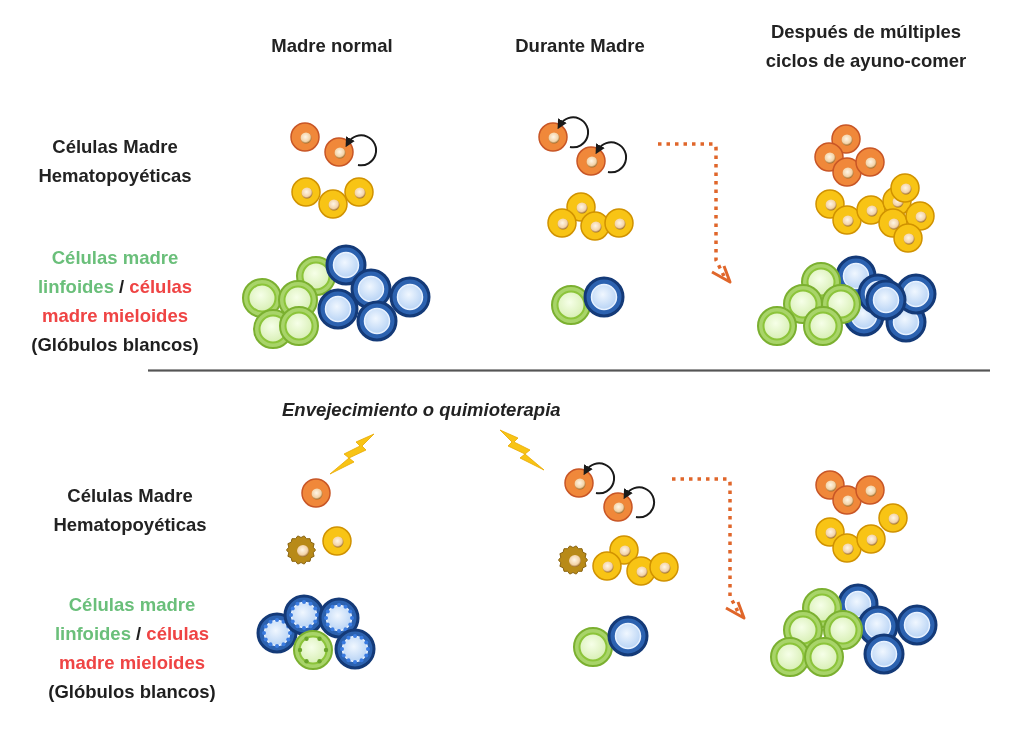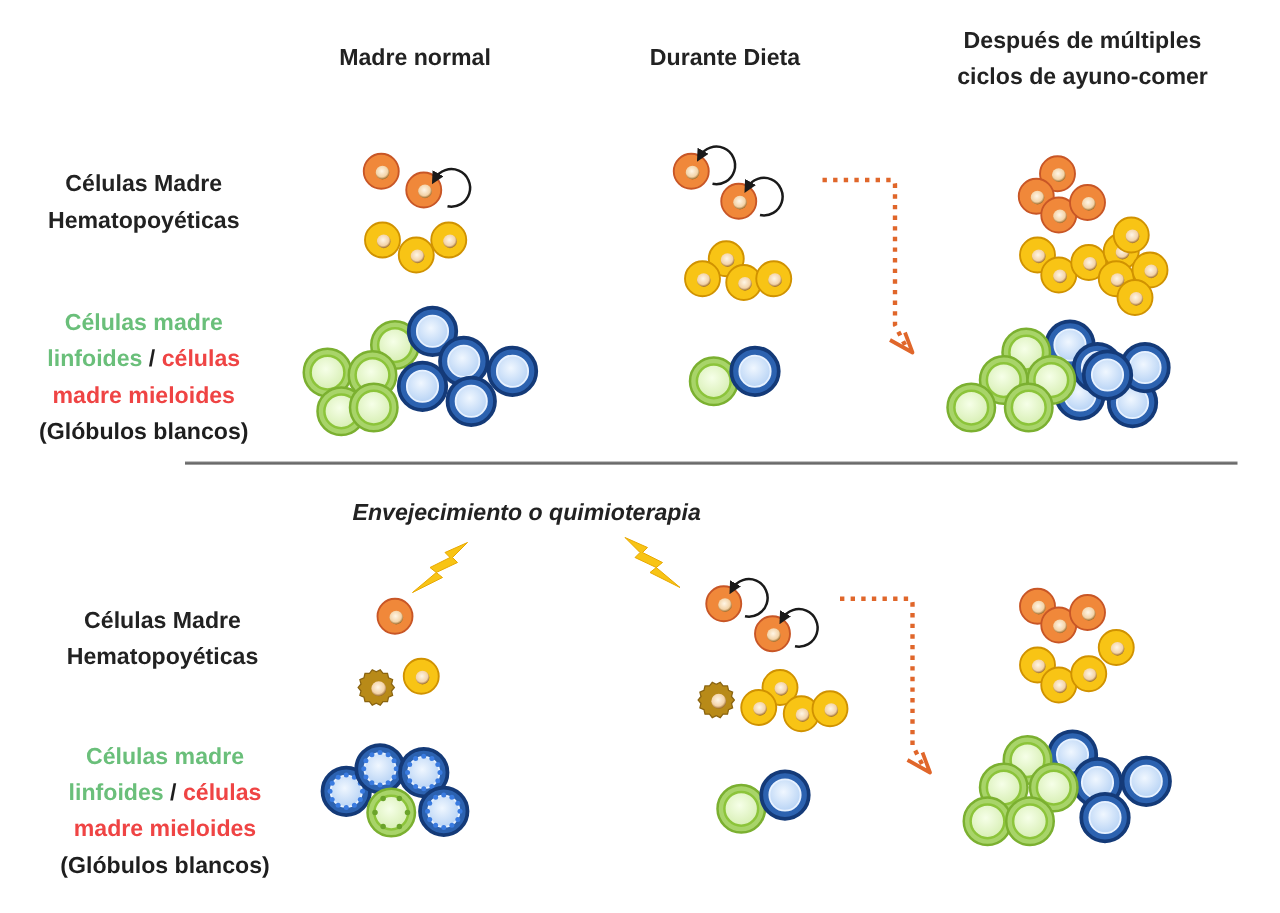--- a/index.html
+++ b/index.html
@@ -12,21 +12,21 @@
   .blue  { color: #ef4444; }
   .dark  { color: #1e1e1e; }
   #diagram { position: absolute; left: 0; top: 0; }
   .divider { position: absolute; left: 148px; top: 369px; width: 842px; height: 3px;
              background: linear-gradient(#bbbbbb, #555555 50%, #bbbbbb); }
 </style>
 </head>
 <body>
 
 <div class="txt col-head" style="left:332px; top:31px;">Madre normal</div>
-<div class="txt col-head" style="left:580px; top:31px;">Durante Dieta</div>
+<div class="txt col-head" style="left:580px; top:31px;">Durante Madre</div>
 <div class="txt col-head" style="left:866px; top:17px;">
   <div>Después de múltiples</div>
   <div>ciclos de ayuno-comer</div>
 </div>
 
 <div class="txt row-label" style="left:115px; top:132px;">
   <div>Células Madre</div>
   <div>Hematopoyéticas</div>
 </div>
 <div class="txt row-label" style="left:115px; top:243px;">

